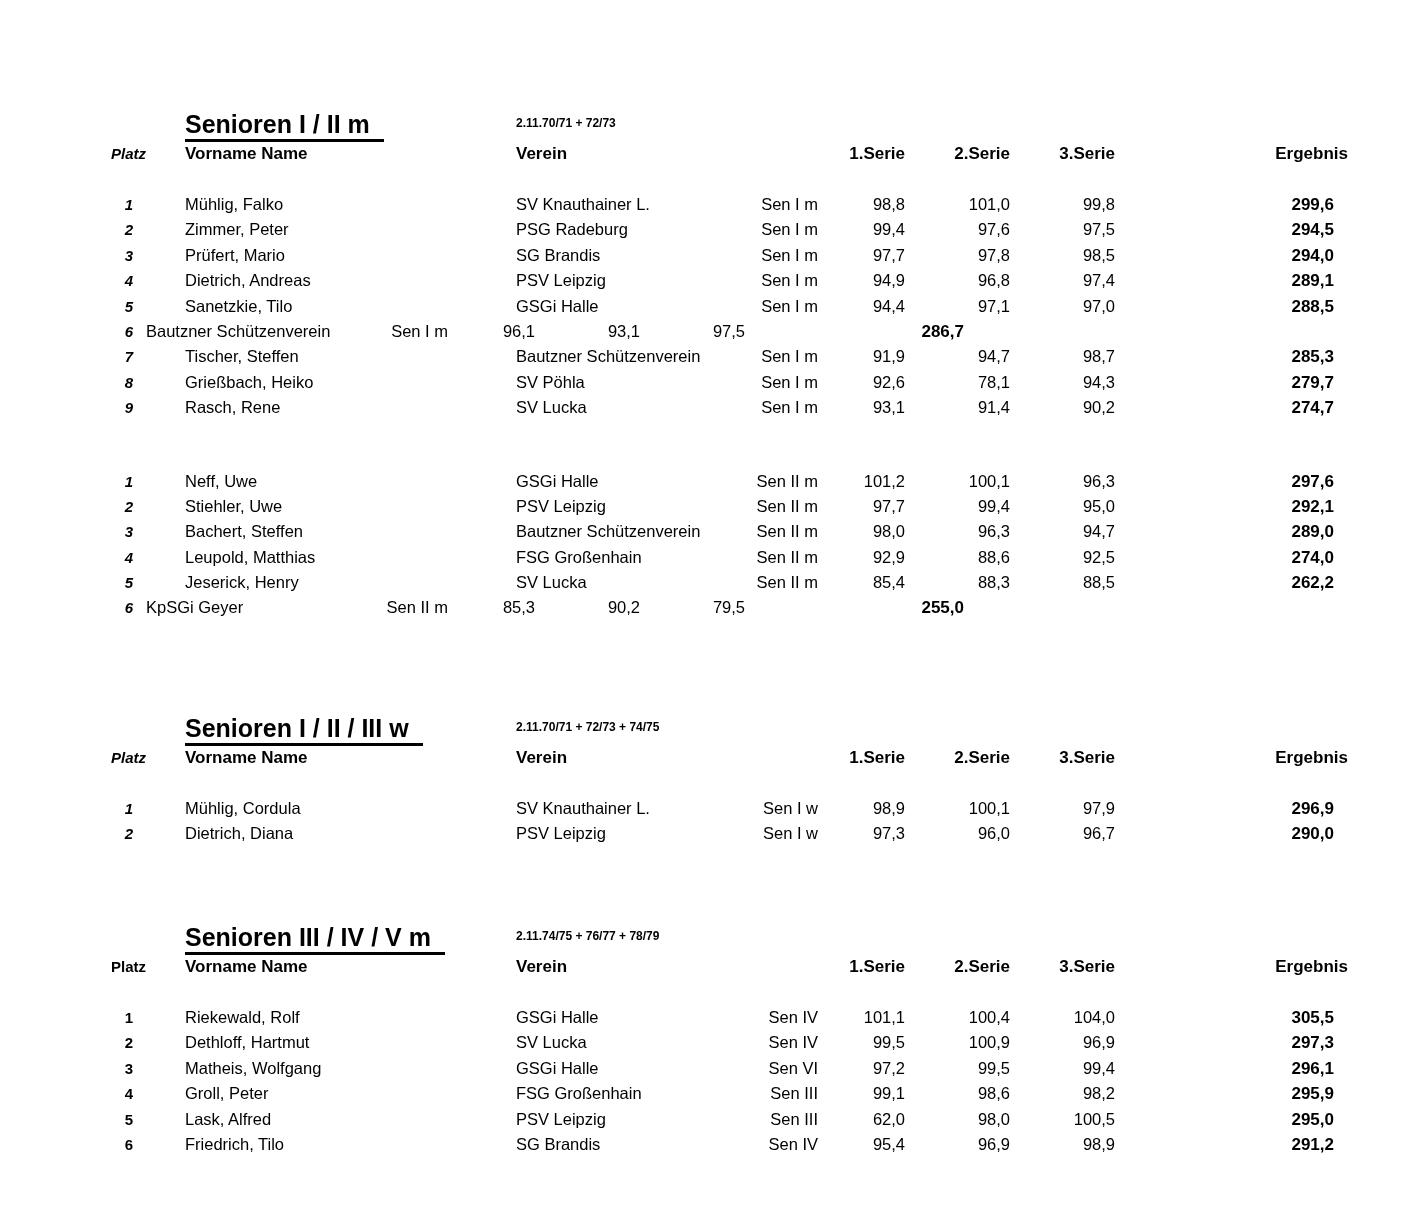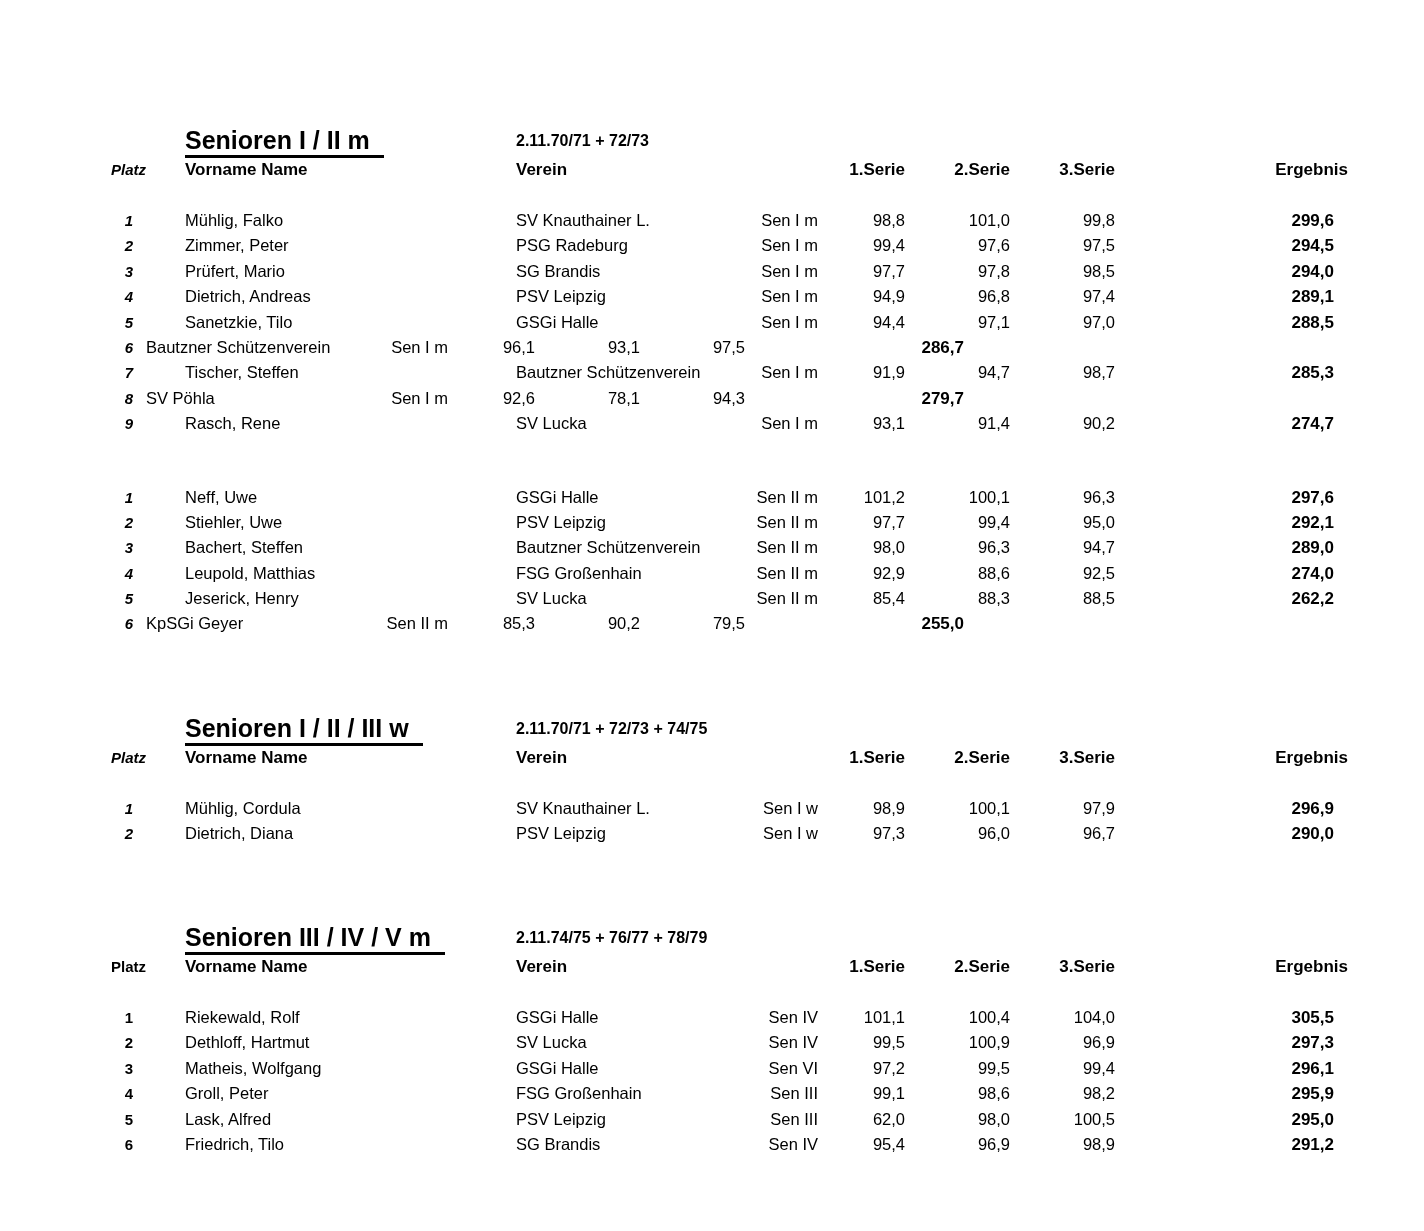--- a/index.html
+++ b/index.html
@@ -14,21 +14,21 @@
   .section{position:absolute;left:0;width:1348px;}
   .title-row{position:relative;height:34px;}
   .title{
     position:absolute;left:185px;top:-2px;
     font-size:25px;font-weight:700;line-height:28px;
     border-bottom:3px solid #000;padding-right:14px;padding-bottom:1px;
     white-space:nowrap;
   }
   .subtitle{
     position:absolute;left:516px;top:4px;
-    font-size:16px;font-weight:700;white-space:nowrap;text-align:center;
+    font-size:12px;font-weight:700;white-space:nowrap;text-align:center;
   }
   .hrow{
     position:absolute;top:32px;left:0;width:100%;
     display:flex;font-weight:700;font-size:17px;height:20px;line-height:20px;
   }
   .blocks{position:absolute;top:80px;left:0;width:100%;}
   .block + .block{margin-top:48px;}
   .drow{display:flex;font-size:16.5px;height:25.4px;line-height:25.4px;white-space:nowrap;}
   .c{flex:0 0 auto;box-sizing:border-box;}
   .c1{width:146px;text-align:right;}
@@ -43,21 +43,21 @@
   .hrow .c3{text-align:left;}
   .drow .c1{font-size:15px;font-weight:700;font-style:italic;padding-right:13px;}
   .drow .c8{font-size:17px;font-weight:700;padding-right:14px;}
   .platz-upright .hrow .c1,
   .platz-upright .drow .c1{font-style:normal;}
 </style>
 </head>
 <body>
 
 <div id="page">
-    <div class="section" style="top: 128px;">
+    <div class="section" style="top: 112px;">
     <div class="title-row">
       <span class="title">Senioren I / II m</span>
       <span class="subtitle">2.11.70/71 + 72/73</span>
     </div>
     <div class="hrow">
       <span class="c c1">Platz</span>
       <span class="c c2">Vorname Name</span>
       <span class="c c3">Verein</span>
       <span class="c c4"></span>
       <span class="c c5">1.Serie</span>
@@ -131,20 +131,21 @@
     <span class="c c2">Tischer, Steffen</span>
     <span class="c c3">Bautzner Schützenverein</span>
     <span class="c c4">Sen I m</span>
     <span class="c c5">91,9</span>
     <span class="c c6">94,7</span>
     <span class="c c7">98,7</span>
     <span class="c c8">285,3</span>
   </div>
           <div class="drow">
     <span class="c c1">8</span>
+    <span class="c c2">Grießbach, Heiko</span>
     <span class="c c3">SV Pöhla</span>
     <span class="c c4">Sen I m</span>
     <span class="c c5">92,6</span>
     <span class="c c6">78,1</span>
     <span class="c c7">94,3</span>
     <span class="c c8">279,7</span>
   </div>
           <div class="drow">
     <span class="c c1">9</span>
     <span class="c c2">Rasch, Rene</span>

